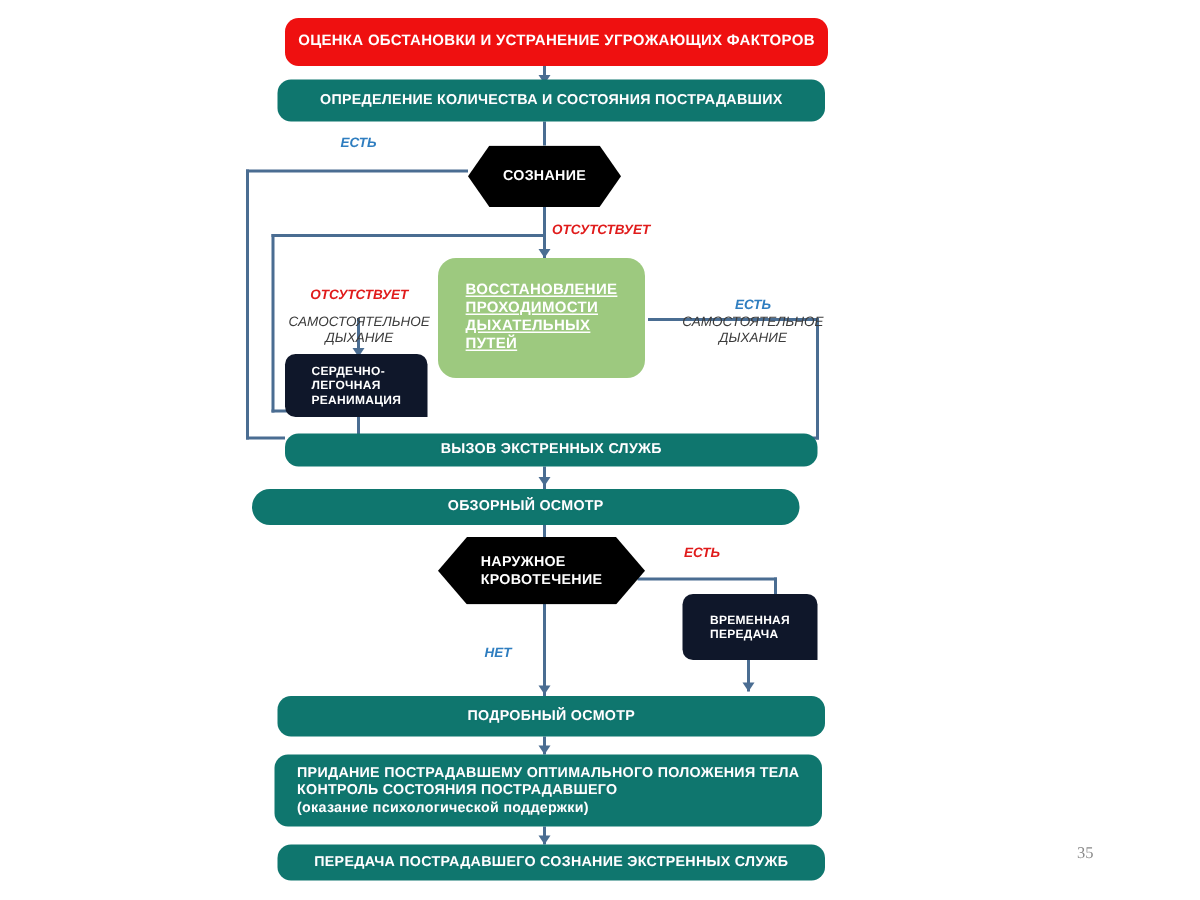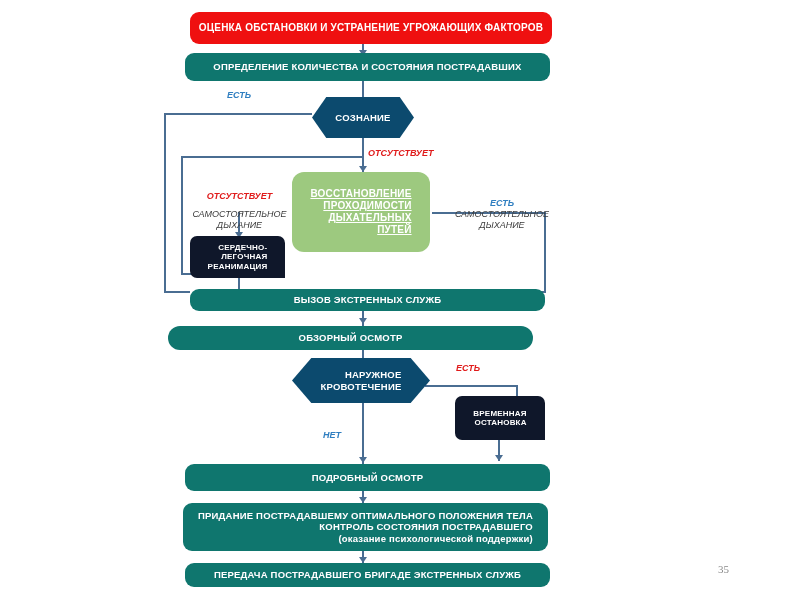--- a/index.html
+++ b/index.html
@@ -17,21 +17,21 @@
     height: 600px;
     background: #ffffff;
     overflow: hidden;
   }
   .node {
     position: absolute;
     box-sizing: border-box;
     display: flex;
     align-items: center;
     justify-content: center;
-    text-align: right;
+    text-align: left;
     color: #ffffff;
     font-weight: bold;
     letter-spacing: 0.2px;
     line-height: 1.18;
     z-index: 3;
   }
   .blue-box {
     background: #0f766e;
     border-radius: 9px;
     font-size: 9.5px;
@@ -51,21 +51,21 @@
     color: #ffffff;
     text-decoration: underline;
   }
   .gray-box {
     background: #0f172a;
     font-size: 8px;
     color: #ffffff;
     border-radius: 7px 7px 0 7px;
   }
   .hex {
-    background: #0c4a6e;
+    background: #000000;
     font-size: 9.5px;
     color: #ffffff;
     clip-path: polygon(14% 0%, 86% 0%, 100% 50%, 86% 100%, 14% 100%, 0% 50%);
   }
   .multiline {
     white-space: pre-line;
   }
   
   .ln {
     position: absolute;
@@ -169,29 +169,29 @@
 РЕАНИМАЦИЯ</div>
 
   <div class="node blue-box" style="left:190px; top:289px; width:355px; height:22px;">ВЫЗОВ ЭКСТРЕННЫХ СЛУЖБ</div>
 
   <div class="node blue-box" style="left:168px; top:326px; width:365px; height:24px;border-radius:12px;">ОБЗОРНЫЙ  ОСМОТР</div>
 
   <div class="node hex multiline" style="left:292px; top:358px; width:138px; height:45px;">НАРУЖНОЕ
 КРОВОТЕЧЕНИЕ</div>
 
   <div class="node gray-box multiline" style="left:455px; top:396px; width:90px; height:44px;">ВРЕМЕННАЯ
-ОСТАНОВКА</div>
+ПЕРЕДАЧА</div>
 
   <div class="node blue-box" style="left:185px; top:464px; width:365px; height:27px;">ПОДРОБНЫЙ ОСМОТР</div>
 
   <div class="node blue-box multiline" style="left:183px; top:503px; width:365px; height:48px;">ПРИДАНИЕ ПОСТРАДАВШЕМУ ОПТИМАЛЬНОГО ПОЛОЖЕНИЯ ТЕЛА
 КОНТРОЛЬ СОСТОЯНИЯ ПОСТРАДАВШЕГО
 (оказание психологической поддержки)</div>
 
-  <div class="node blue-box" style="left:185px; top:563px; width:365px; height:24px;">ПЕРЕДАЧА ПОСТРАДАВШЕГО БРИГАДЕ ЭКСТРЕННЫХ СЛУЖБ</div>
+  <div class="node blue-box" style="left:185px; top:563px; width:365px; height:24px;">ПЕРЕДАЧА ПОСТРАДАВШЕГО СОЗНАНИЕ ЭКСТРЕННЫХ СЛУЖБ</div>
 
   <div class="lbl lbl-blue" style="left:204px; top:90px; width:70px;">ЕСТЬ</div>
 
   <div class="lbl lbl-red" style="left:368px; top:148px; width:110px; text-align:left;">ОТСУТСТВУЕТ</div>
 
   <div class="lbl lbl-dark" style="left:187px; top:168px; width:105px;">САМОСТОЯТЕЛЬНОЕ
 ДЫХАНИЕ</div>
 
   <div class="lbl lbl-red" style="left:187px; top:191px; width:105px;">ОТСУТСТВУЕТ</div>
 

